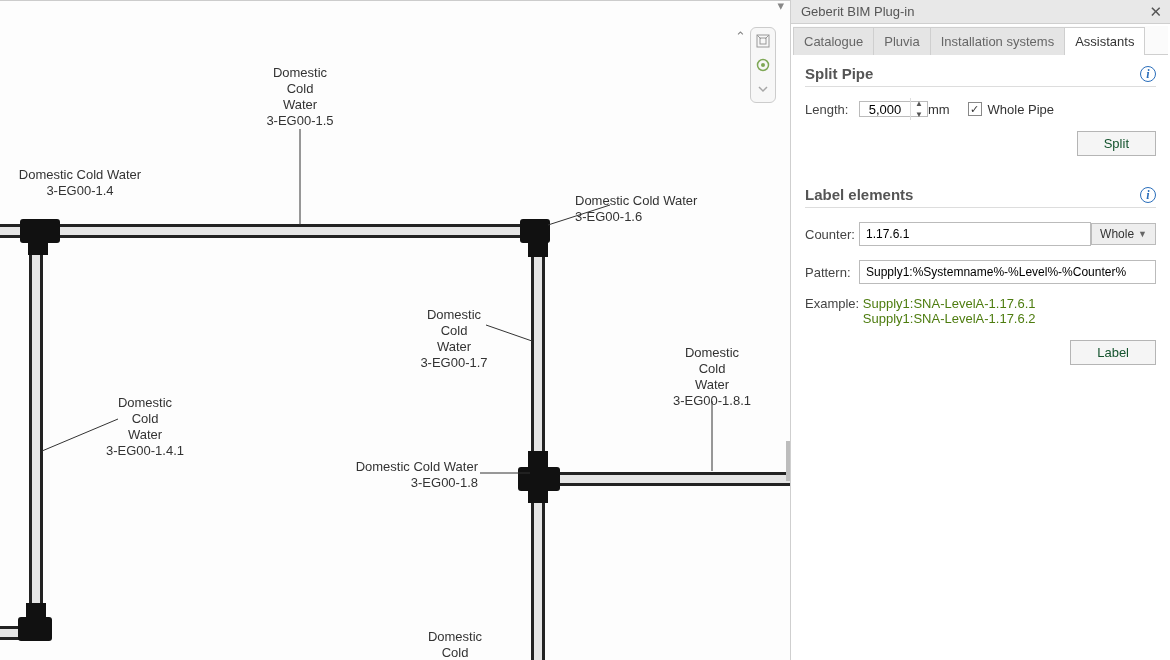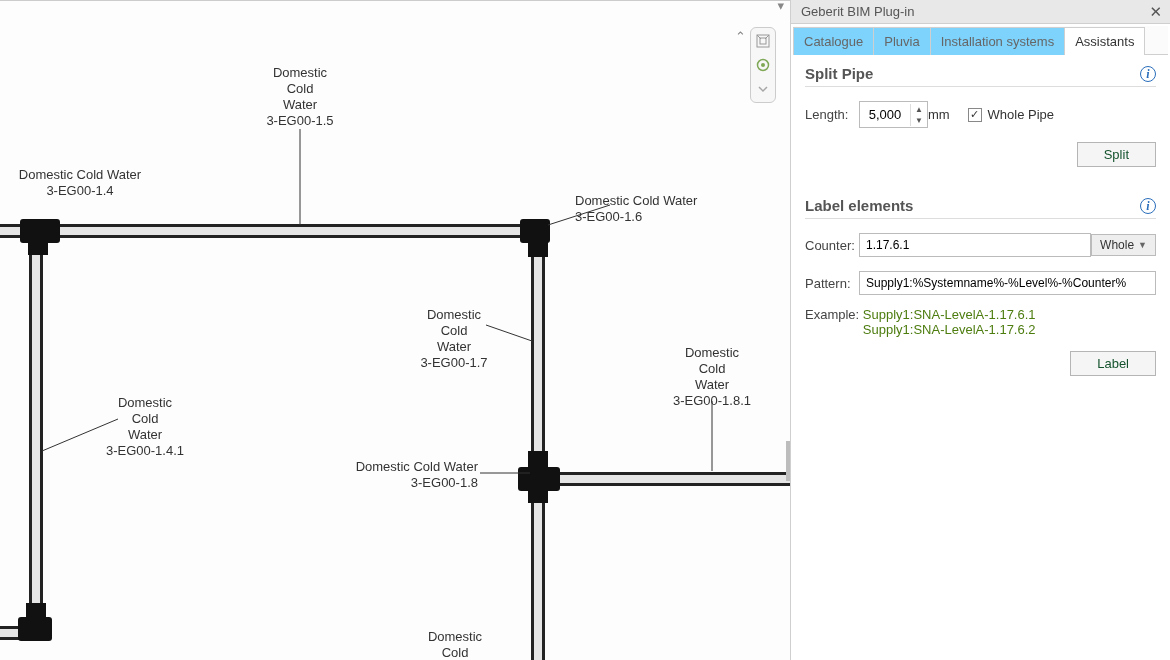--- a/index.html
+++ b/index.html
@@ -70,21 +70,21 @@
   }
   .panel-close {
     font-size: 15px; line-height: 1; padding: 2px 6px; cursor: pointer;
   }
   .tabs {
     display:flex; border-bottom:1px solid #cfcfcf;
     background:#fbfbfb; margin:2px 2px 0 2px;
   }
   .tab {
     padding:6px 10px; border:1px solid #cfcfcf; border-bottom:none;
-    margin-right:-1px; background:#7dd3fc; color:#666;
+    margin-right:-1px; background:#e5e5e5; color:#666;
     position:relative; top:1px; font-size:13px;
     cursor:pointer;
   }
   .tab.active { background:#fff; color:#333; }
   .panel-body { padding: 10px 14px 14px 14px; overflow:auto; flex:1; }
   .section-title {
     font-size:15px; color:#555; font-weight:600;
     border-bottom:1px solid #ddd; padding-bottom:4px;
     display:flex; justify-content:space-between; align-items:center;
   }
@@ -92,21 +92,21 @@
     width:16px; height:16px; border-radius:50%;
     border:1.5px solid #2a6ebb; color:#2a6ebb;
     display:inline-flex; align-items:center; justify-content:center;
     font-family: Georgia, serif; font-style: italic; font-weight:bold;
     font-size:12px; line-height:1;
   }
   .row { display:flex; align-items:center; margin-top:14px; }
   .label { color:#444; min-width:54px; }
   .spinner {
     display:flex; align-items:center;
-    border:1px solid #bbb; height:27px; background:#fff;
+    border:1px solid #bbb; height:16px; background:#fff;
   }
   .spinner input {
     border:none; width:50px; text-align:center; font-size:13px;
     outline:none; height:100%; background:transparent;
   }
   .spinner .arrows {
     display:flex; flex-direction:column; border-left:1px solid #ddd;
   }
   .spinner .arrows span {
     font-size:8px; padding:1px 4px; cursor:pointer; color:#555;

